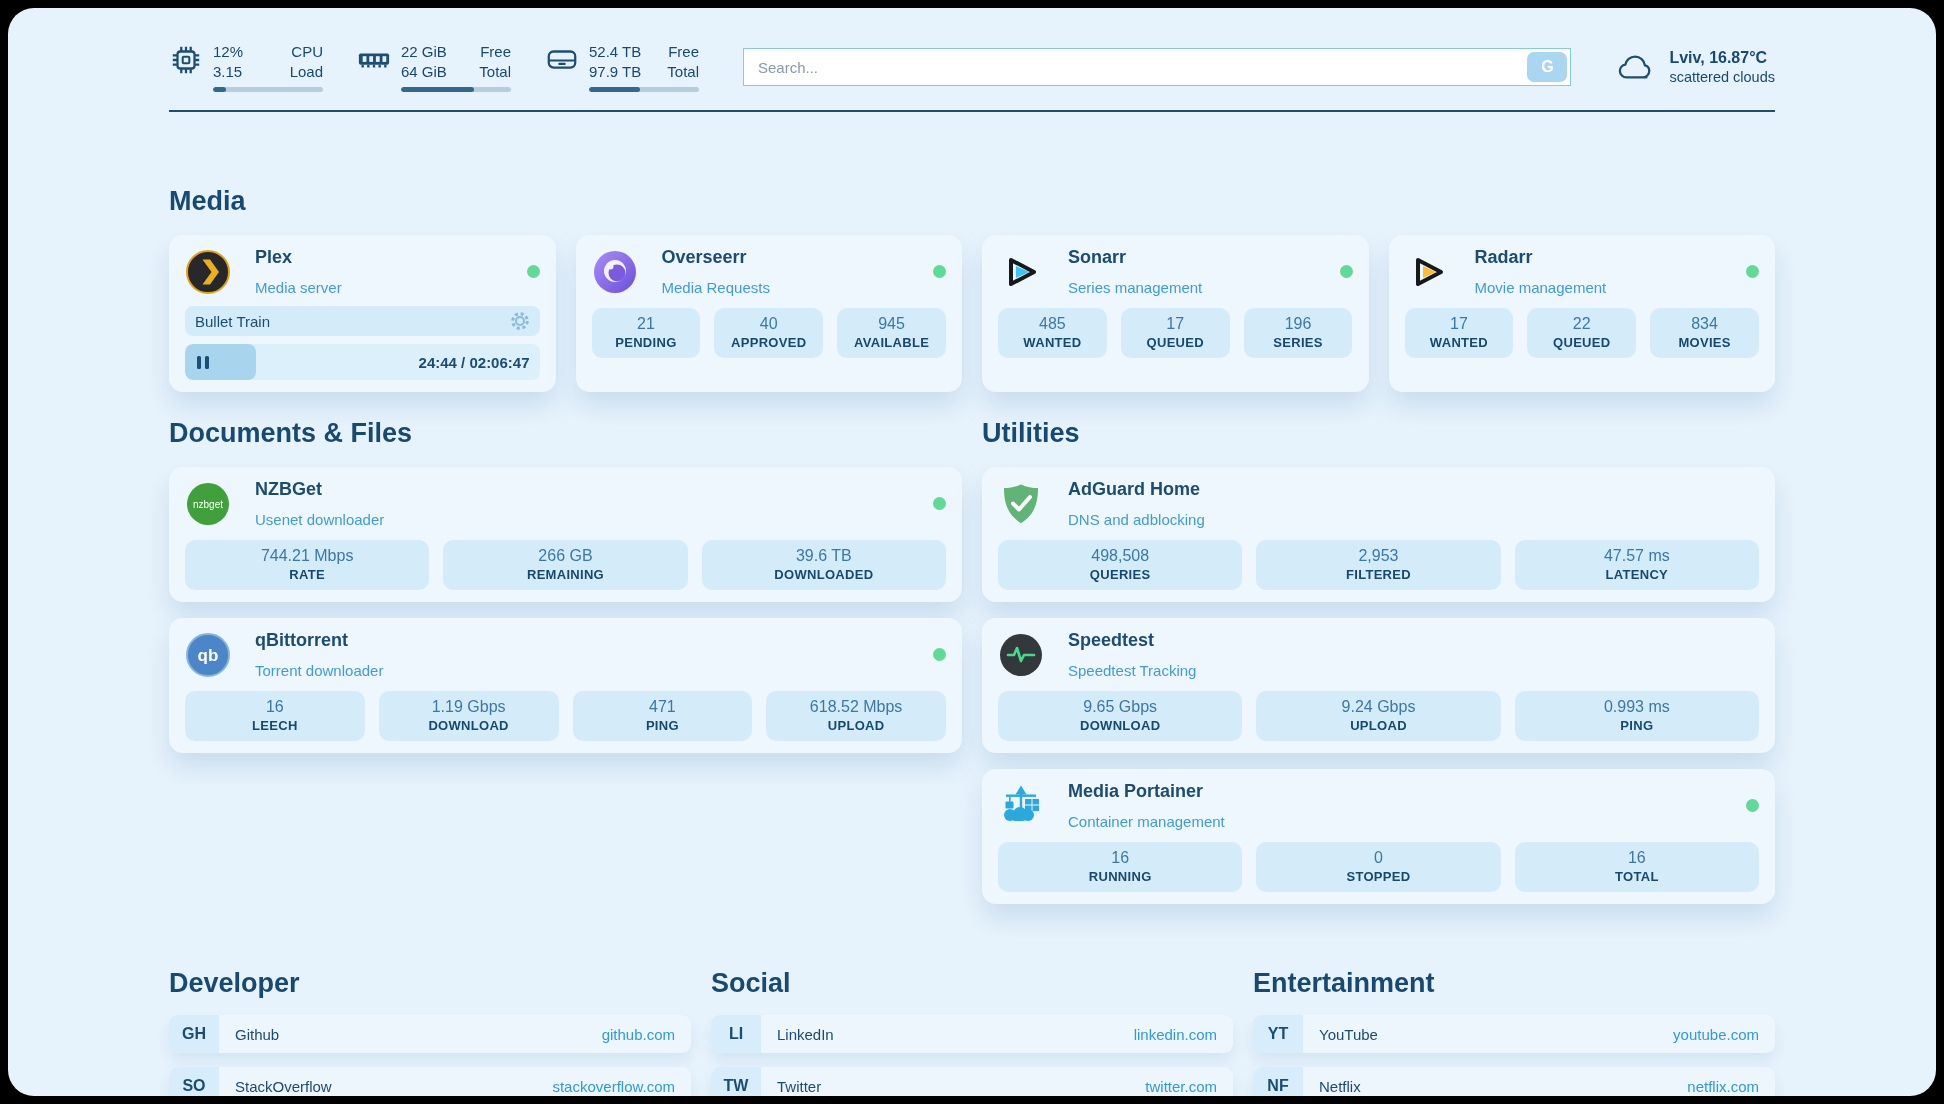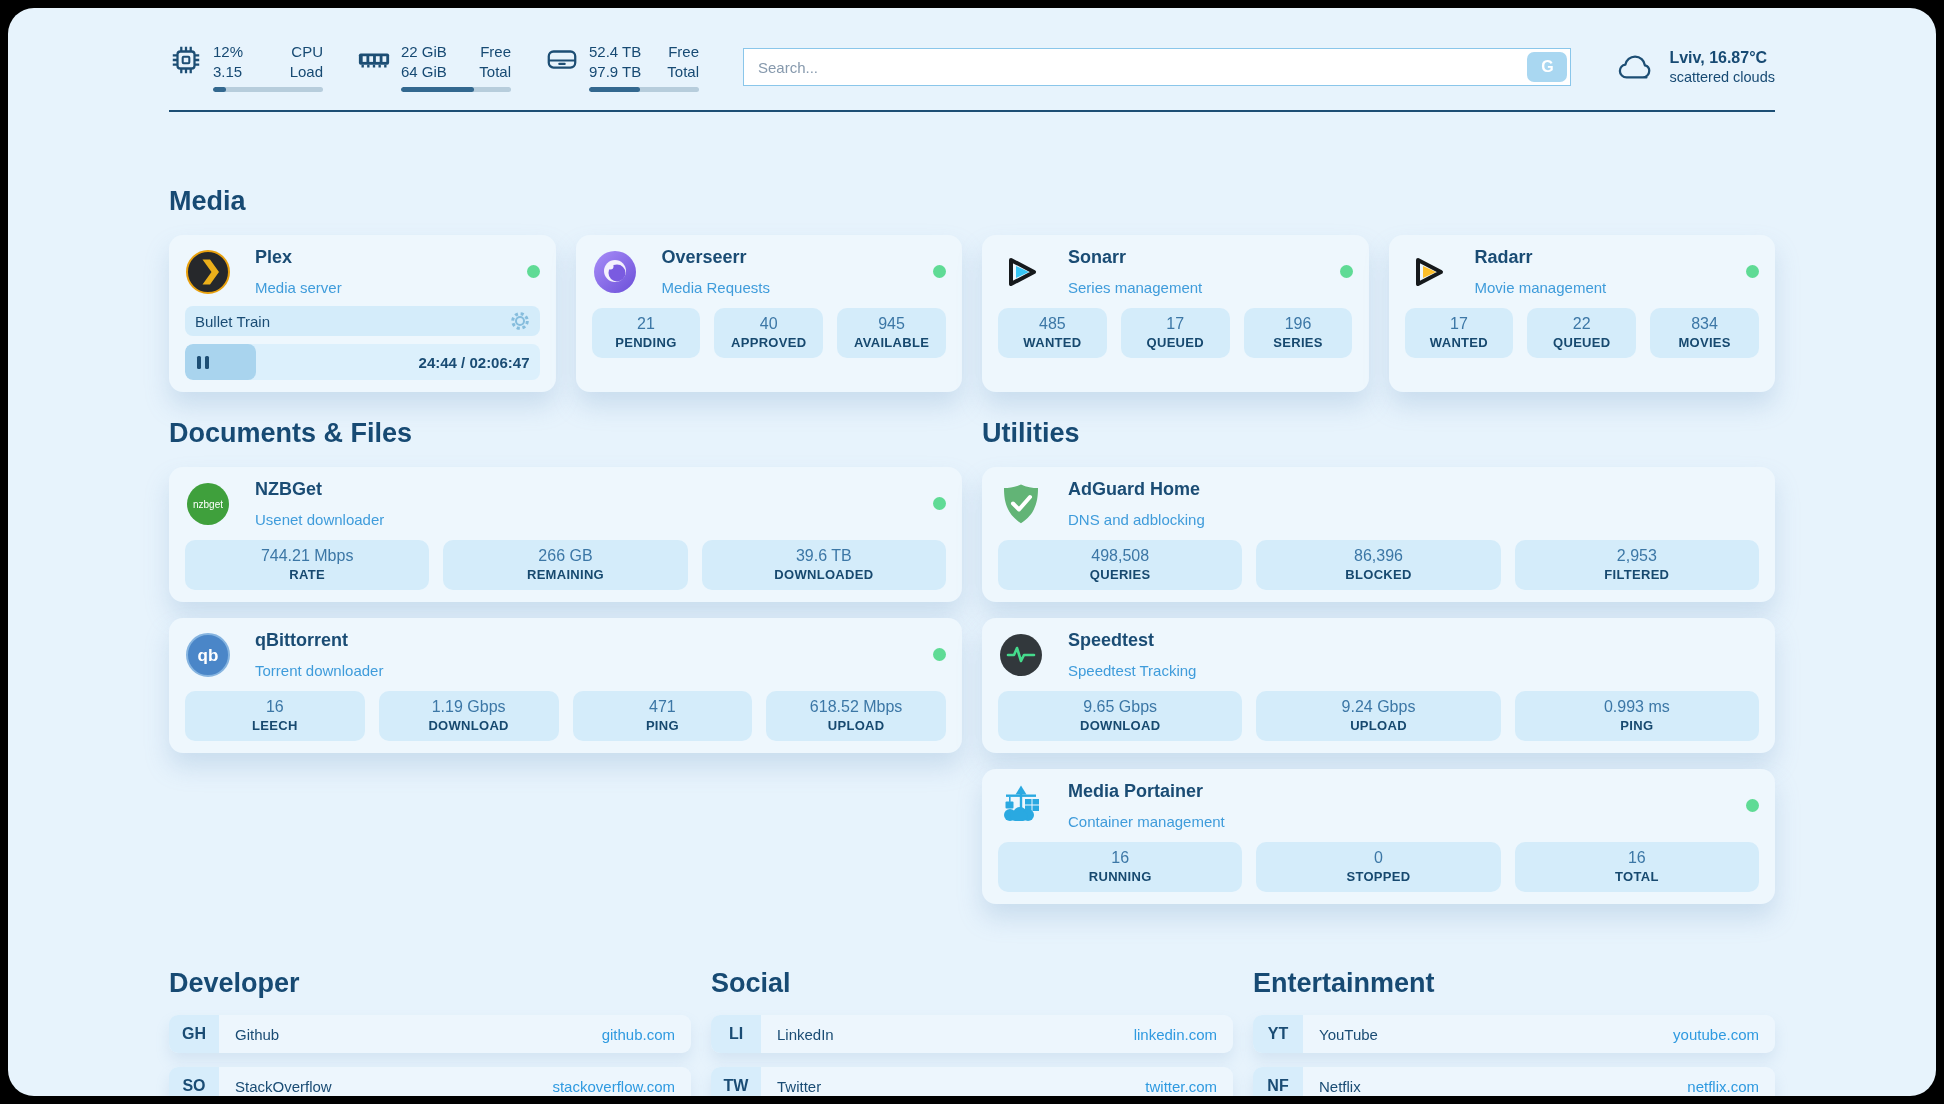--- a/index.html
+++ b/index.html
@@ -398,26 +398,26 @@
                 <div class="app-title">AdGuard Home</div>
                 <div class="app-sub">DNS and adblocking</div>
               </div>
             </div>
             <div class="stats-row">
               <div class="stat-box">
                 <div class="stat-value">498,508</div>
                 <div class="stat-label">QUERIES</div>
               </div>
               <div class="stat-box">
-                <div class="stat-value">86,396</div>
-                <div class="stat-label">BLOCKED</div>
-              </div>
-              <div class="stat-box">
                 <div class="stat-value">2,953</div>
                 <div class="stat-label">FILTERED</div>
+              </div>
+              <div class="stat-box">
+                <div class="stat-value">47.57 ms</div>
+                <div class="stat-label">LATENCY</div>
               </div>
             </div>
           </div>
 
           <div class="card">
             <div class="app-header">
               <svg class="app-icon" viewBox="0 0 46 46">
                 <circle cx="23" cy="23" r="21" fill="#32383c"></circle>
                 <path d="M10 23 h6 l3 -7 4 13 3 -6 h10" stroke="#45db8c" stroke-width="2.6" fill="none" stroke-linejoin="round" stroke-linecap="round"></path>
               </svg>

